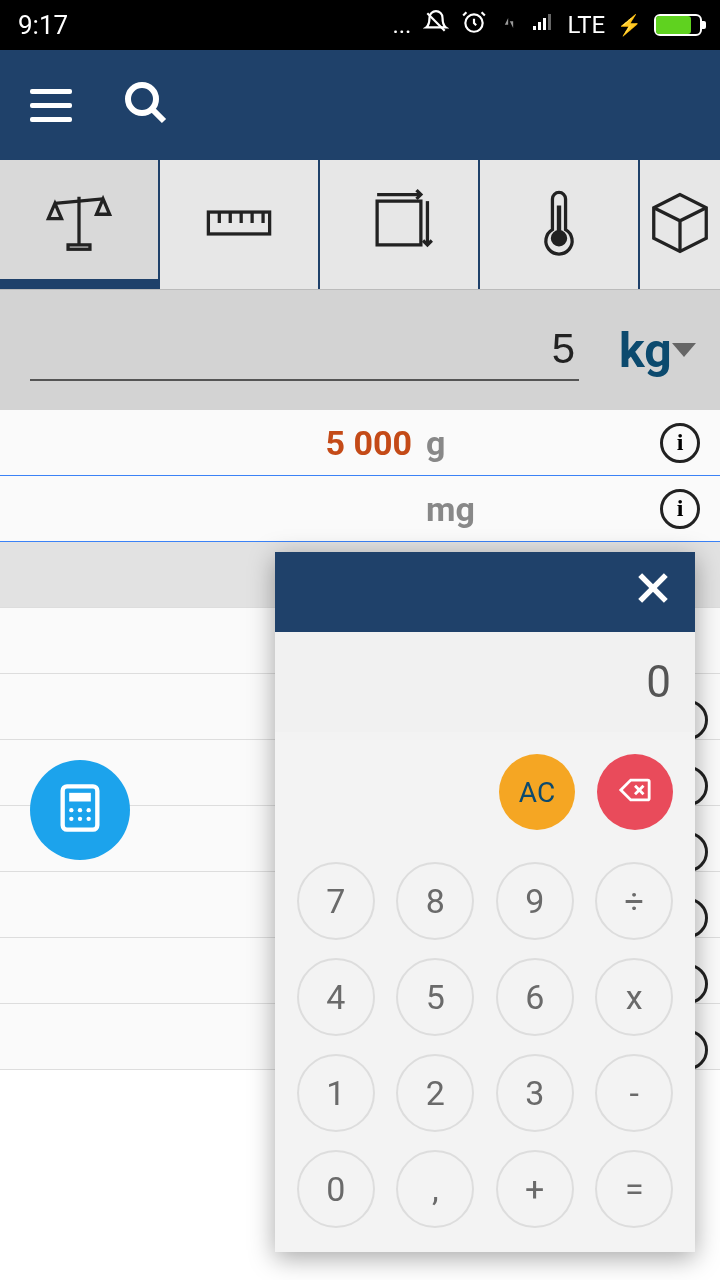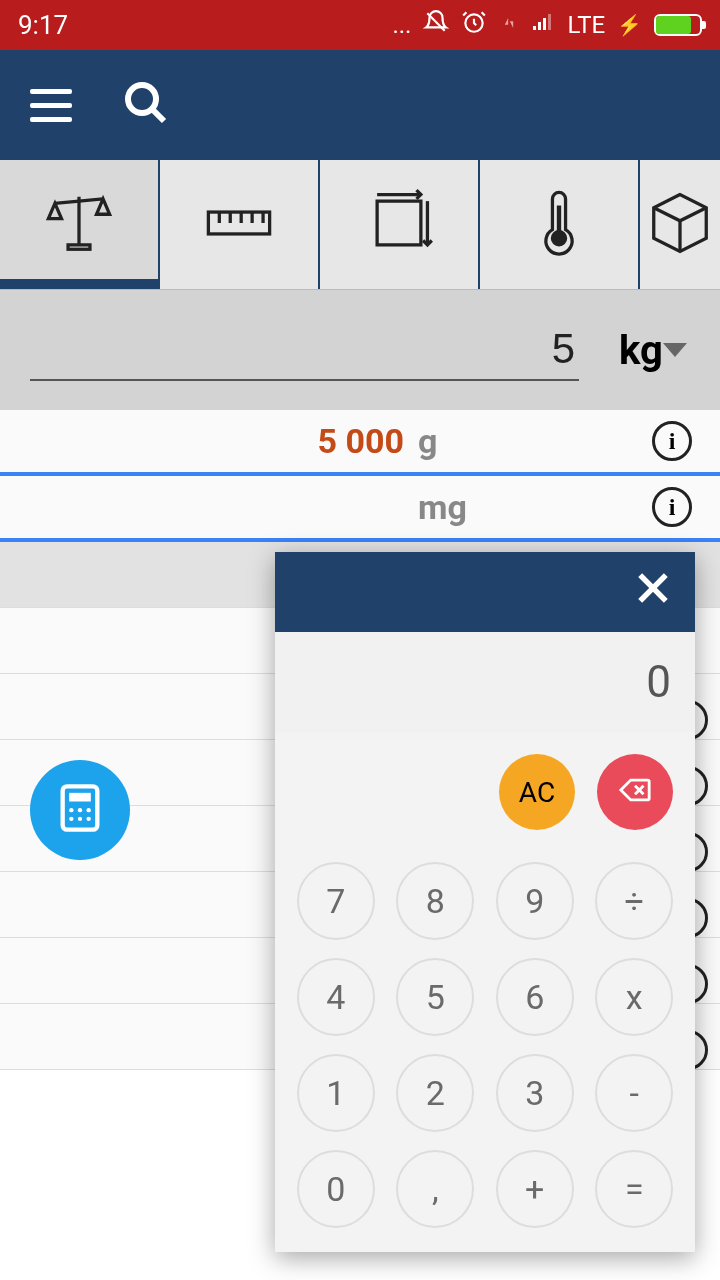--- a/index.html
+++ b/index.html
@@ -7,21 +7,21 @@
     width: 720px;
     height: 1280px;
     font-family: -apple-system, Roboto, sans-serif;
     background: #fff;
     overflow: hidden;
     position: relative;
   }
   
   .status-bar {
     height: 50px;
-    background: #b91c1c;
+    background: #000000;
     color: #fff;
     display: flex;
     align-items: center;
     justify-content: space-between;
     padding: 0 18px;
     font-size: 26px;
   }
   .status-right {
     display: flex;
     align-items: center;
@@ -88,40 +88,40 @@
   .value-input {
     flex:0 0 290px;
     text-align:right;
     font-size:42px;
     color:#222;
     border:none; background:transparent;
     border-bottom:2px solid #555;
     padding: 6px 4px;
   }
   .unit-select {
-    font-size:40px; font-weight:700; color:#000000;
+    font-size:48px; font-weight:700; color:#0c4a6e;
     flex:1;
     display:flex; align-items:center; justify-content:space-between;
     padding-right:20px;
   }
   .dropdown-caret {
     width:0; height:0;
     border-left:12px solid transparent;
     border-right:12px solid transparent;
     border-top:14px solid #666;
   }
   
   .results { background:#fafafa; }
   .result-row {
     height:66px;
     display:flex;
     align-items:center;
     justify-content:flex-end;
-    padding-right: 28px;
-    border-bottom:4px solid #3b82f6;
+    padding-right: 20px;
+    border-bottom:1px solid #3b82f6;
     gap: 14px;
   }
   .result-value { font-size:34px; font-weight:700; color:#c44a17; text-align:right; }
   .result-unit { font-size:34px; font-weight:700; color:#888; min-width:60px; text-align:left; }
   .info-icon {
     width:40px; height:40px;
     border:3px solid #222; border-radius:50%;
     display:flex; align-items:center; justify-content:center;
     font-weight:700; font-size:24px; font-family:serif;
     margin-left: 160px;
@@ -160,21 +160,21 @@
     font-size:44px; color:#555;
     background:#f1f1f1;
   }
   .calc-ops-top {
     height:120px;
     display:flex; align-items:center; justify-content:flex-end;
     gap:22px; padding:0 22px;
   }
   .btn-ac {
     width:76px; height:76px; border-radius:50%;
-    background:#f5a623; color:#000000;
+    background:#f5a623; color:#0c4a6e;
     display:flex; align-items:center; justify-content:center;
     font-size:28px;
   }
   .btn-del {
     width:76px; height:76px; border-radius:50%;
     background:#e94b5b; color:#fff;
     display:flex; align-items:center; justify-content:center;
   }
   .btn-del svg { width:34px; height:34px; }
   .keypad {

